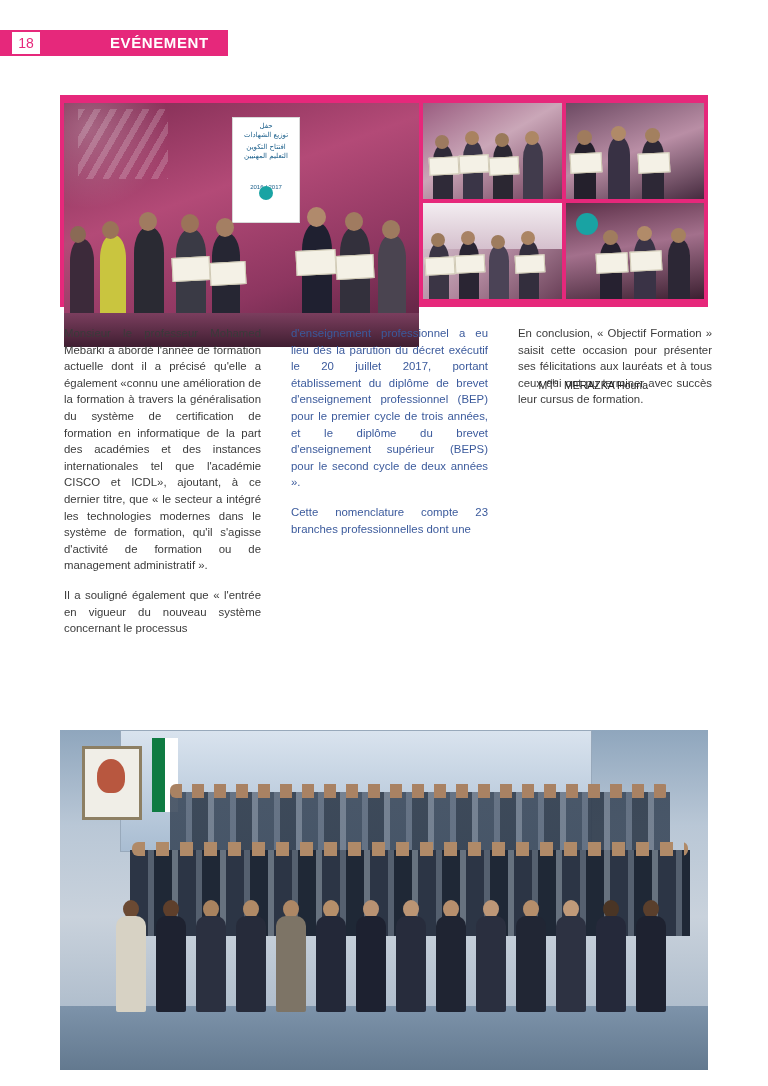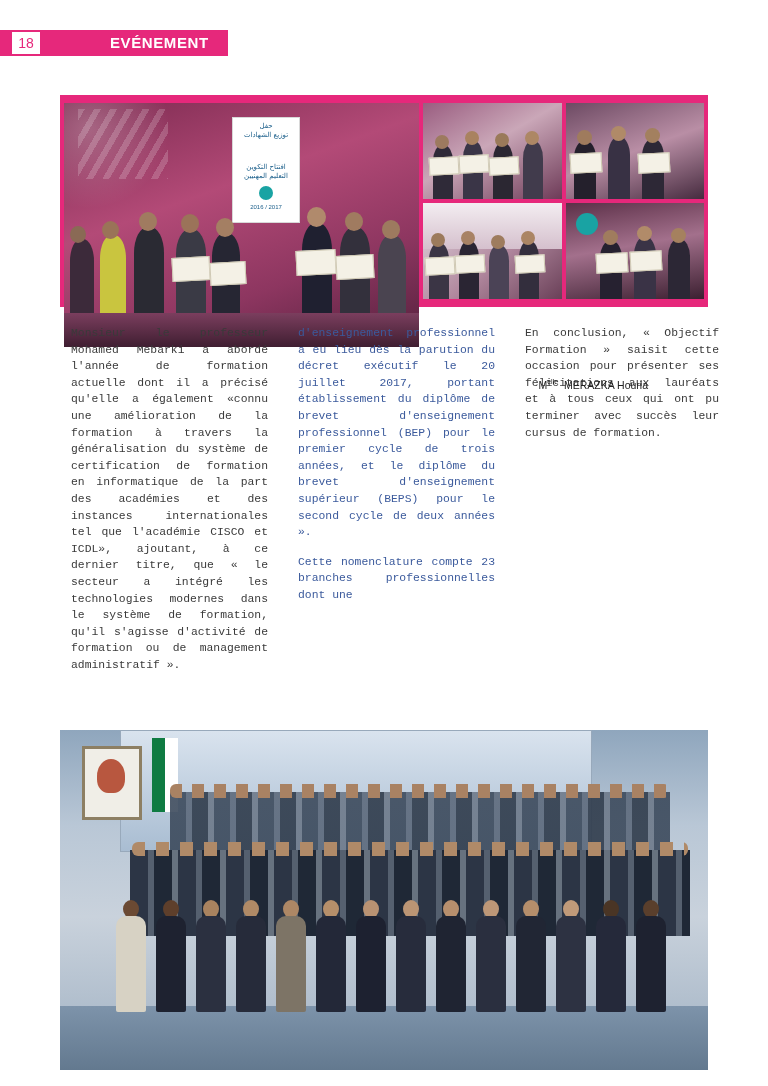--- a/index.html
+++ b/index.html
@@ -149,25 +149,24 @@
   .stage-floor {
     position: absolute;
     left: 0; right: 0; bottom: 0;
     height: 34px;
     background: linear-gradient(180deg, #7b3e5e 0%, #3f1e31 100%);
   }
 
   
   .columns {
     position: absolute;
-    left: 71px;
+    left: 64px;
     top: 325px;
     width: 648px;
     height: 400px;
-    font-family: Liberation Mono, monospace;
   }
   .col {
     position: absolute;
     top: 0;
     width: 197px;
     font-size: 11.4px;
     line-height: 16.6px;
     color: #3a3a3a;
     text-align: justify;
   }
@@ -272,21 +271,21 @@
 
   <div class="photo-main">
     <div class="stage-floor"></div>
 
     <div style="position:absolute;left:0;top:0;width:120px;height:120px;background:radial-gradient(circle at 20% 20%, rgba(255,255,255,.25), transparent 60%);"></div>
     <div style="position:absolute;left:14px;top:6px;width:90px;height:70px;background:repeating-linear-gradient(120deg, rgba(255,255,255,.18) 0 6px, transparent 6px 14px);"></div>
 
     <div class="banner" style="left:168px;top:14px;width:66px;height:104px;">
       <span class="ar">حفل</span>
       <span class="ar" style="margin-top:1px;">توزيع الشهادات</span>
-      <span class="ar" style="margin-top:24px;">افتتاح التكوين</span>
+      <span class="ar" style="margin-top:4px;">افتتاح التكوين</span>
       <span class="ar" style="margin-top:1px;">التعليم المهنيين</span>
       <div class="teal-dot" style="left:26px;top:68px;"></div>
       <span class="yr" style="margin-top:24px;">2016 / 2017</span>
     </div>
 
     <div class="fig" style="left:6px;bottom:34px;width:24px;height:74px;background:#3c2a3a;"></div>
     <div class="fig" style="left:6px;bottom:104px;width:16px;height:17px;border-radius:50%;background:#8a6a55;"></div>
 
     <div class="fig" style="left:36px;bottom:34px;width:26px;height:78px;background:#c9c53f;"></div>
     <div class="fig" style="left:38px;bottom:108px;width:17px;height:18px;border-radius:50%;background:#9a7358;"></div>
@@ -367,20 +366,21 @@
         <div class="fig" style="left:105px;bottom:56px;width:15px;height:15px;border-radius:50%;background:#a5815f;"></div>
       </div>
     </div>
   </div>
 </div>
 
 <div class="columns">
 
   <div class="col col1">
     <p>Monsieur le professeur Mohamed Mebarki a abordé l'année de formation actuelle dont il a précisé qu'elle a également «connu une amélioration de la formation à travers la généralisation du système de certification de formation en informatique de la part des académies et des instances internationales tel que l'académie CISCO et ICDL», ajoutant, à ce dernier titre, que « le secteur a intégré les technologies modernes dans le système de formation, qu'il s'agisse d'activité de formation ou de management administratif ».</p>
+    <p>Il a souligné également que « l'entrée en vigueur du nouveau système concernant le processus</p>
   </div>
 
   <div class="col col2">
     <p class="blue">d'enseignement professionnel a eu lieu dès la parution du décret exécutif le 20 juillet 2017, portant établissement du diplôme de brevet d'enseignement professionnel (BEP) pour le premier cycle de trois années, et le diplôme du brevet d'enseignement supérieur (BEPS) pour le second cycle de deux années ».</p>
     <p class="blue">Cette nomenclature compte 23 branches professionnelles dont une</p>
   </div>
 
   <div class="col col3">
     <p>En conclusion, « Objectif Formation » saisit cette occasion pour présenter ses félicitations aux lauréats et à tous ceux qui ont pu terminer avec succès leur cursus de formation.</p>
   </div>

